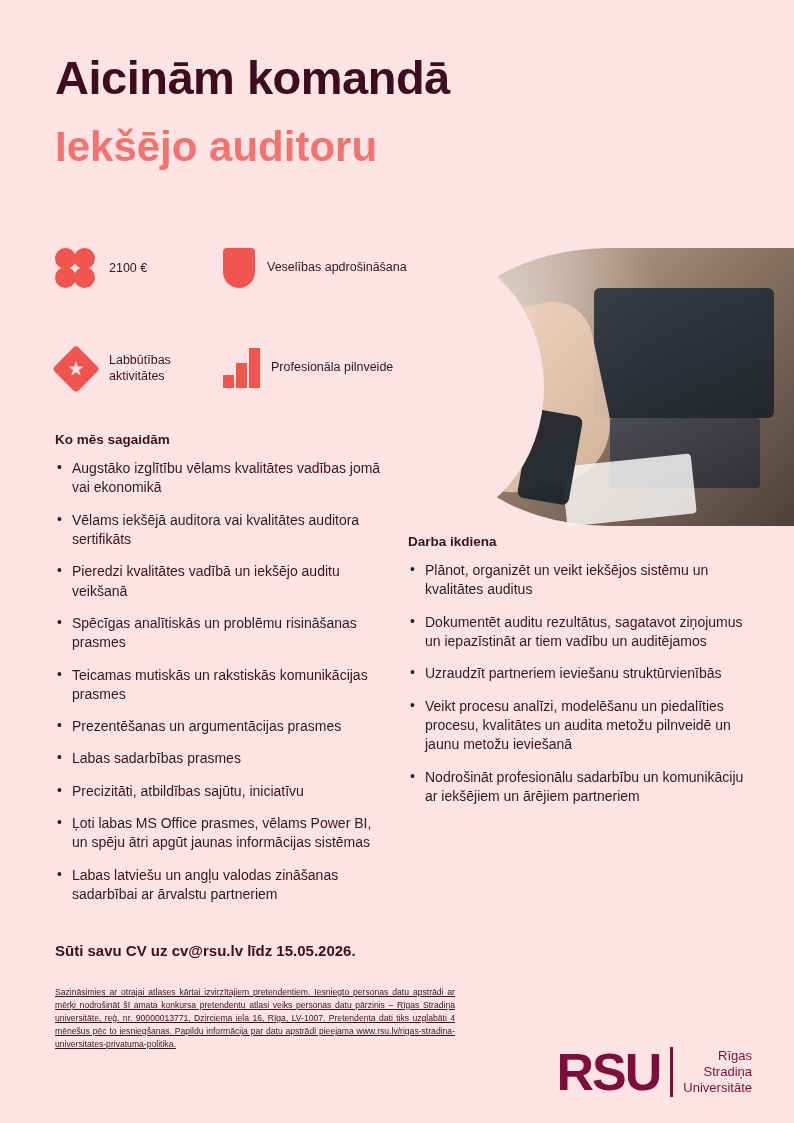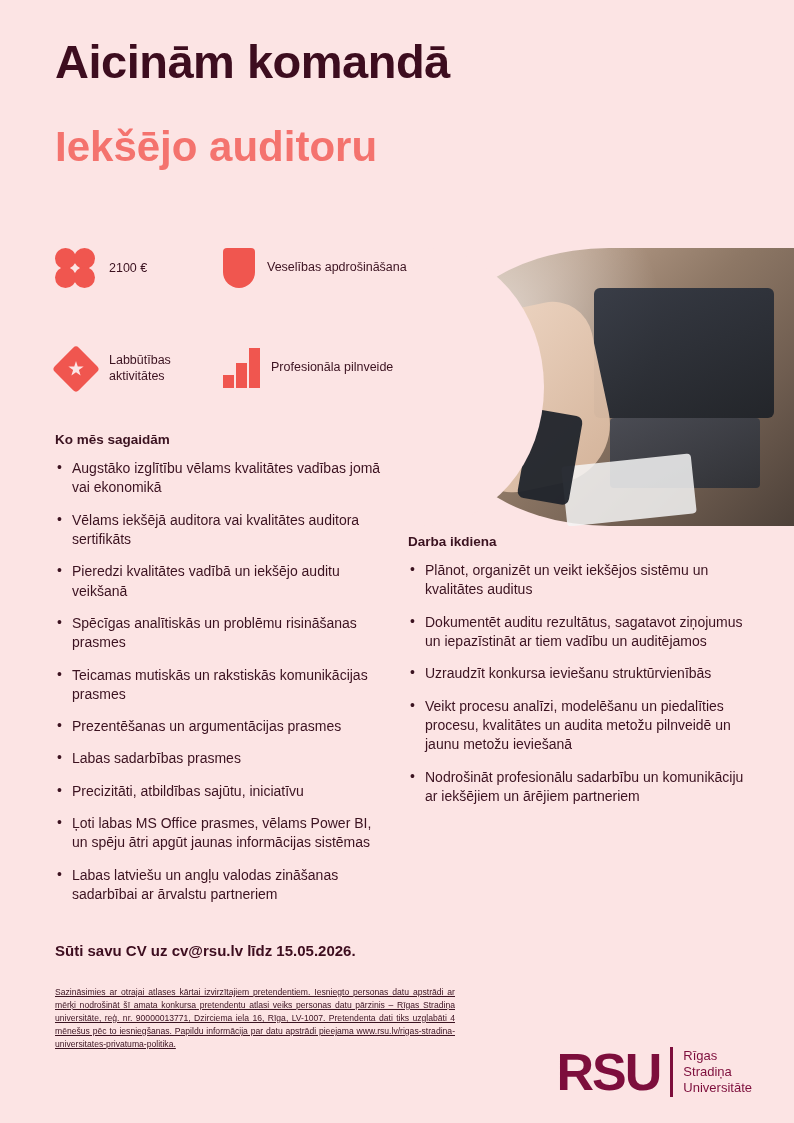--- a/index.html
+++ b/index.html
@@ -18,21 +18,21 @@
   .page {
     position: relative;
     width: 794px;
     height: 1123px;
   }
 
   
   .headline {
     position: absolute;
     left: 55px;
-    top: 36px;
+    top: 52px;
     font-size: 47px;
     font-weight: 700;
     letter-spacing: -0.5px;
     color: #3d0d1f;
     line-height: 1.1;
   }
   .subheadline {
     position: absolute;
     left: 55px;
     top: 124px;
@@ -288,20 +288,21 @@
   }
   .logo .bar {
     width: 3px;
     height: 50px;
     background: #7d0e3c;
   }
   .logo .words {
     font-size: 13px;
     line-height: 1.25;
     color: #7d0e3c;
+    text-align: right;
   }
 </style>
 </head>
 <body>
 
 <div class="page">
 
   <div class="headline">Aicinām komandā</div>
   <div class="subheadline">Iekšējo auditoru</div>
 
@@ -366,21 +367,21 @@
       <li>Ļoti labas MS Office prasmes, vēlams Power BI, un spēju ātri apgūt jaunas informācijas sistēmas</li>
       <li>Labas latviešu un angļu valodas zināšanas sadarbībai ar ārvalstu partneriem</li>
     </ul>
   </div>
 
   <div class="col-right">
     <div class="col-title">Darba ikdiena</div>
     <ul class="bullets">
       <li>Plānot, organizēt un veikt iekšējos sistēmu un kvalitātes auditus</li>
       <li>Dokumentēt auditu rezultātus, sagatavot ziņojumus un iepazīstināt ar tiem vadību un auditējamos</li>
-      <li>Uzraudzīt konkursa ieviešanu struktūrvienībās</li>
+      <li>Uzraudzīt partneriem ieviešanu struktūrvienībās</li>
       <li>Veikt procesu analīzi, modelēšanu un piedalīties procesu, kvalitātes un audita metožu pilnveidē un jaunu metožu ieviešanā</li>
       <li>Nodrošināt profesionālu sadarbību un komunikāciju ar iekšējiem un ārējiem partneriem</li>
     </ul>
   </div>
 
   <div class="cta">Sūti savu CV uz cv@rsu.lv līdz 15.05.2026.</div>
 
   <div class="legal">Sazināsimies ar otrajai atlases kārtai izvirzītajiem pretendentiem. Iesniegto personas datu apstrādi ar mērķi nodrošināt šī amata konkursa pretendentu atlasi veiks personas datu pārzinis – Rīgas Stradiņa universitāte, reģ. nr. 90000013771, Dzirciema iela 16, Rīga, LV-1007. Pretendenta dati tiks uzglabāti 4 mēnešus pēc to iesniegšanas. Papildu informācija par datu apstrādi pieejama www.rsu.lv/rigas-stradina-universitates-privatuma-politika.</div>
 
   <div class="logo">

